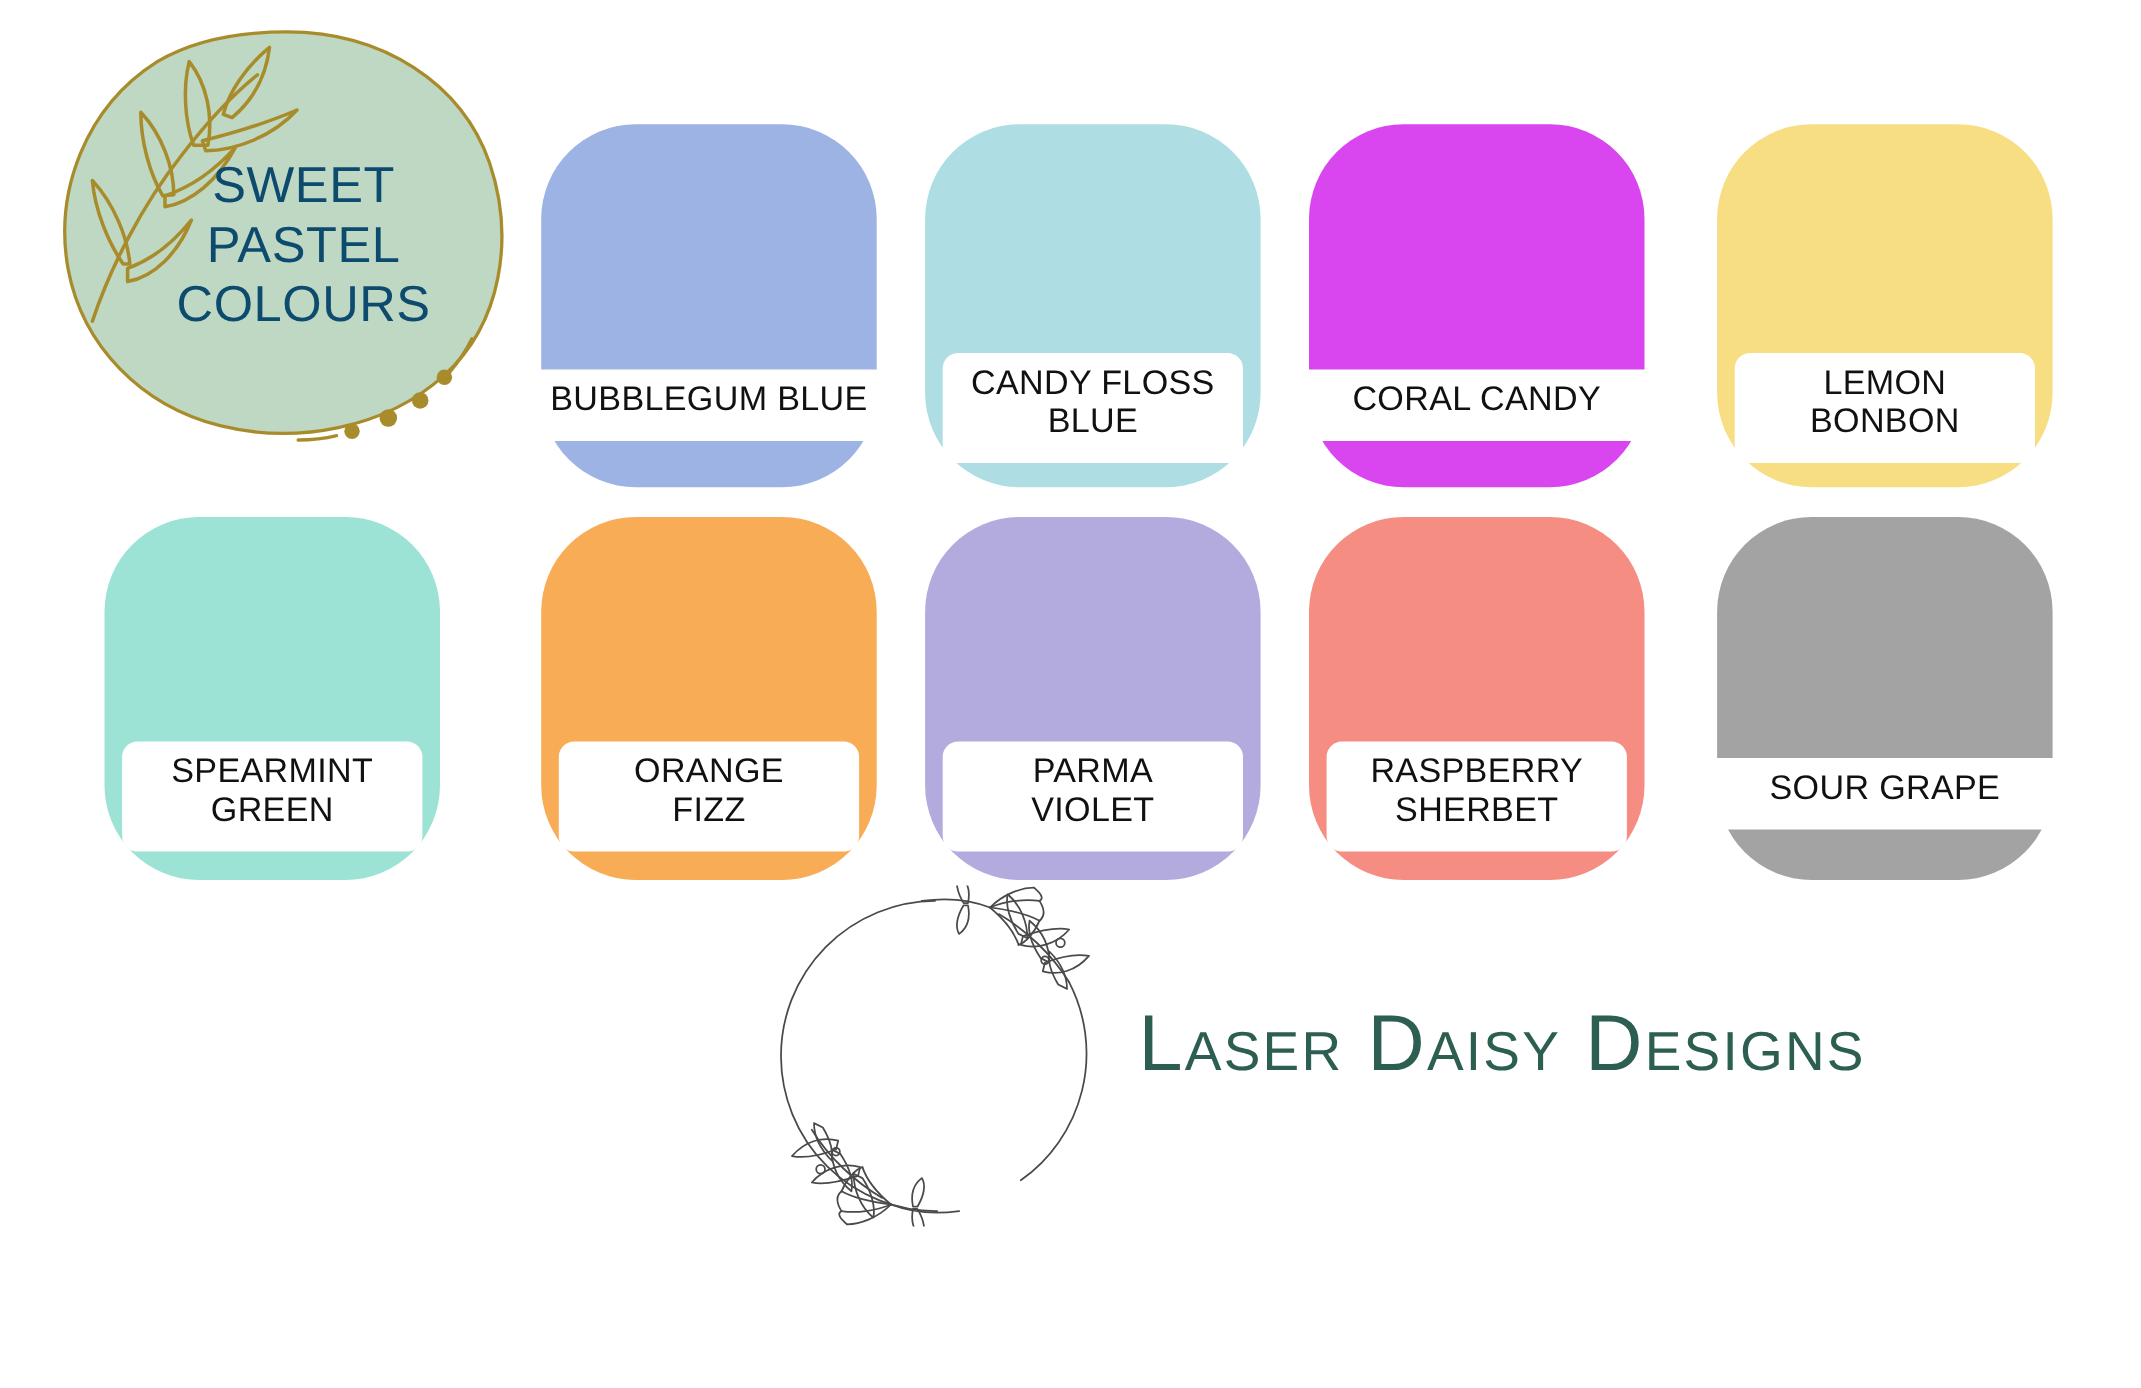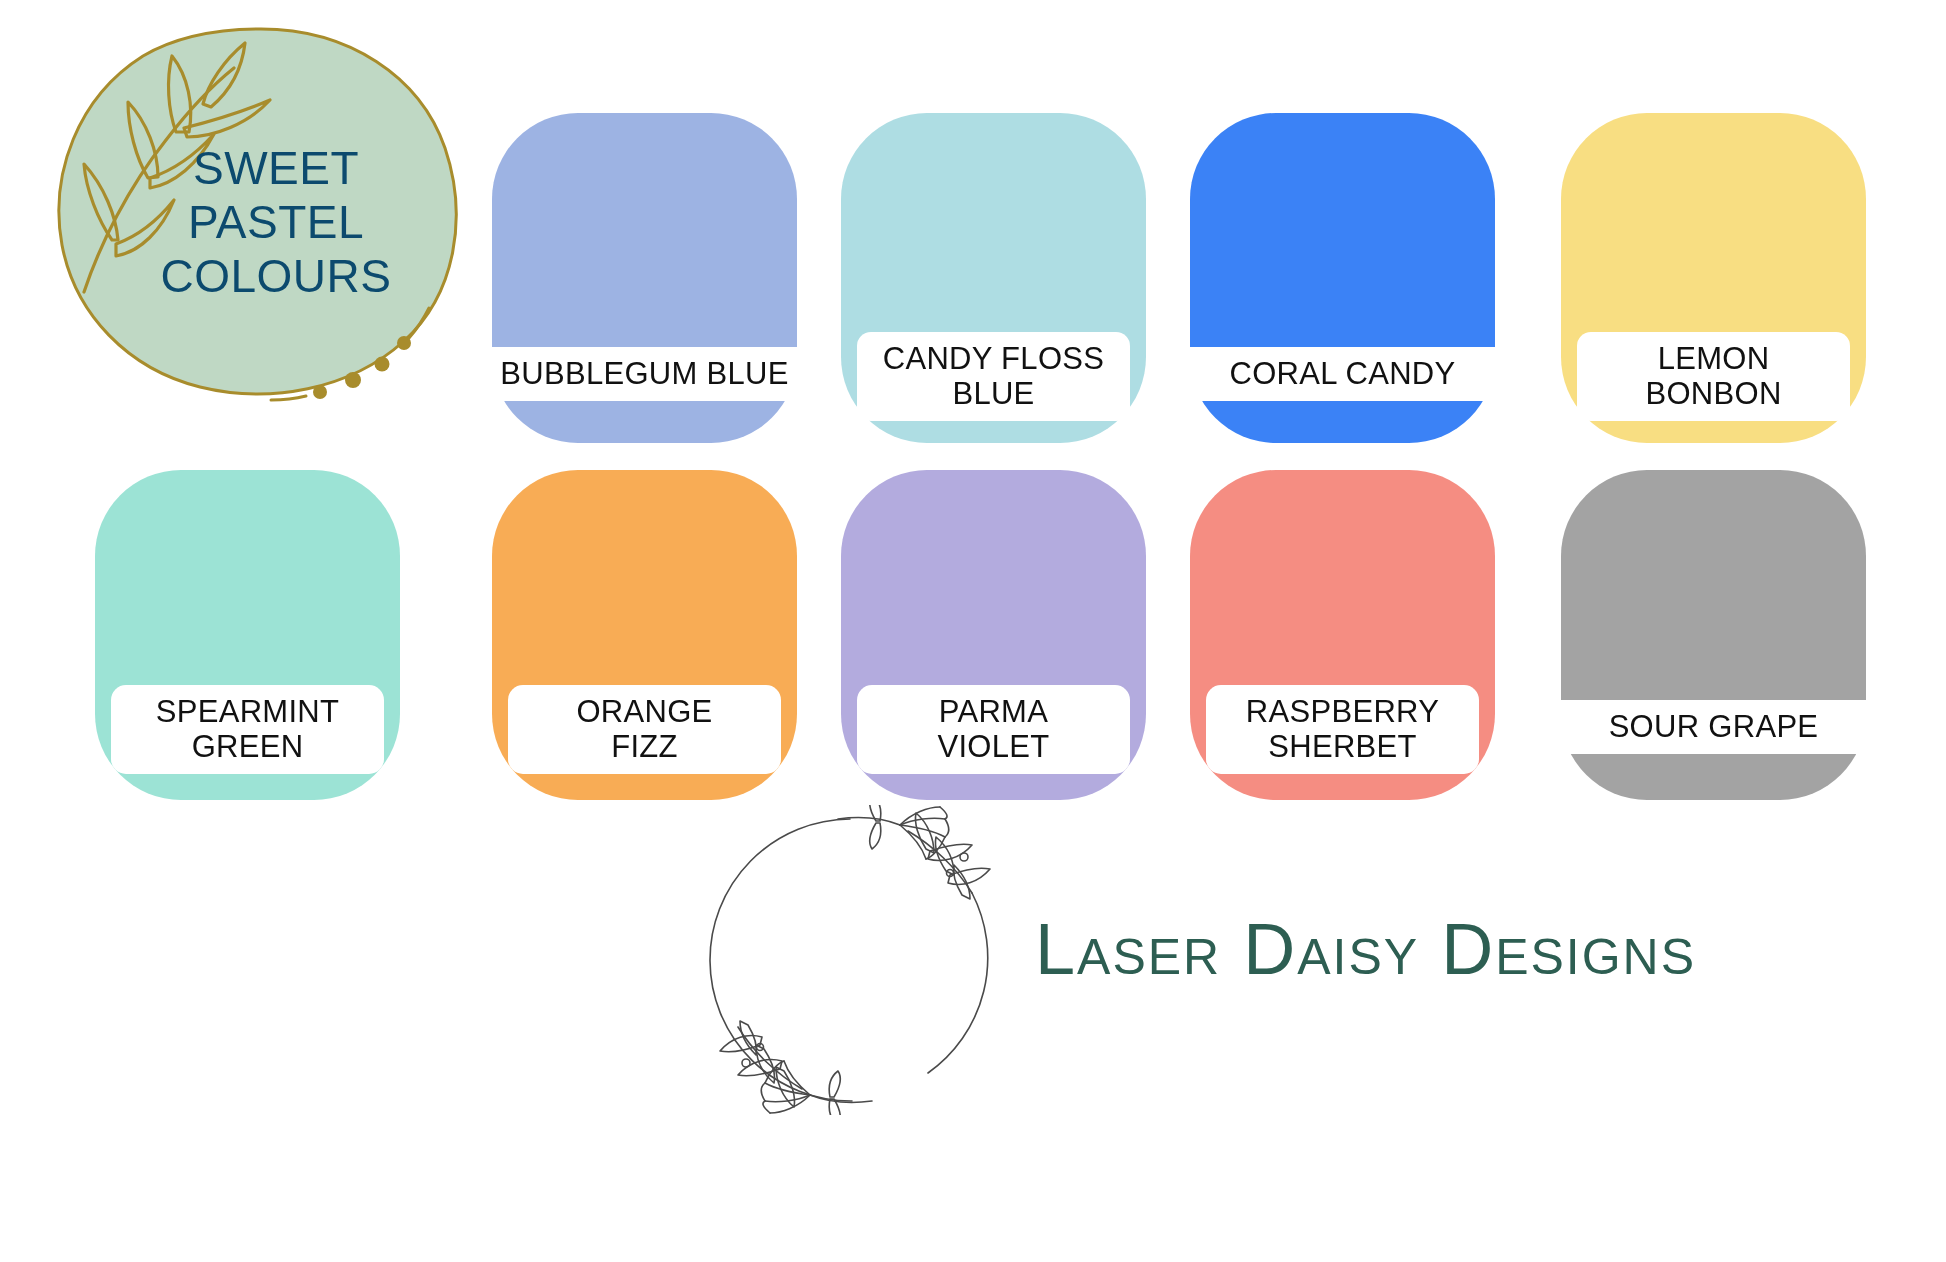--- a/index.html
+++ b/index.html
@@ -72,21 +72,21 @@
   .swatch.col-0 { left: 0px; }
   .swatch.col-1 { left: 397px; }
   .swatch.col-2 { left: 746px; }
   .swatch.col-3 { left: 1095px; }
   .swatch.col-4 { left: 1441px; margin-left: 25px; }
 
   .swatch-label {
     position: absolute;
     background: #ffffff;
     border-radius: 14px;
-    padding: 9px 18px 9px 18px;
+    padding: 9px 18px 20px 18px;
     box-sizing: border-box;
     text-align: center;
     color: #111111;
     font-size: 31px;
     line-height: 1.15;
     letter-spacing: 0.3px;
     white-space: pre-line;
     font-weight: 400;
   }
   
@@ -95,21 +95,21 @@
     right: -22px;
     bottom: 42px;
   }
   .swatch-label.lines-2 {
     left: 16px;
     right: 16px;
     bottom: 22px;
   }
   
   #swatch-row-2 .swatch-label.lines-1 { bottom: 46px; }
-  #swatch-row-2 .swatch-label.lines-2 { bottom: 26px; border-radius: 15px; }
+  #swatch-row-2 .swatch-label.lines-2 { bottom: 26px; }
 
   
   #brand {
     position: absolute;
     left: 700px;
     top: 805px;
     width: 1180px;
     height: 330px;
   }
   #brand-mark {
@@ -206,21 +206,21 @@
 
     <div class="swatch col-1" style="background:#9DB3E3">
       <div class="swatch-label lines-1">BUBBLEGUM BLUE</div>
     </div>
 
     <div class="swatch col-2" style="background:#AEDDE3">
       <div class="swatch-label lines-2">CANDY FLOSS
 BLUE</div>
     </div>
 
-    <div class="swatch col-3" style="background:#3b82f6">
+    <div class="swatch col-3" style="background:#d946ef">
       <div class="swatch-label lines-1">CORAL CANDY</div>
     </div>
 
     <div class="swatch col-4" style="background:#F8DE82">
       <div class="swatch-label lines-2">LEMON
 BONBON</div>
     </div>
   </div>
 
   <div class="swatch-row" id="swatch-row-2">

